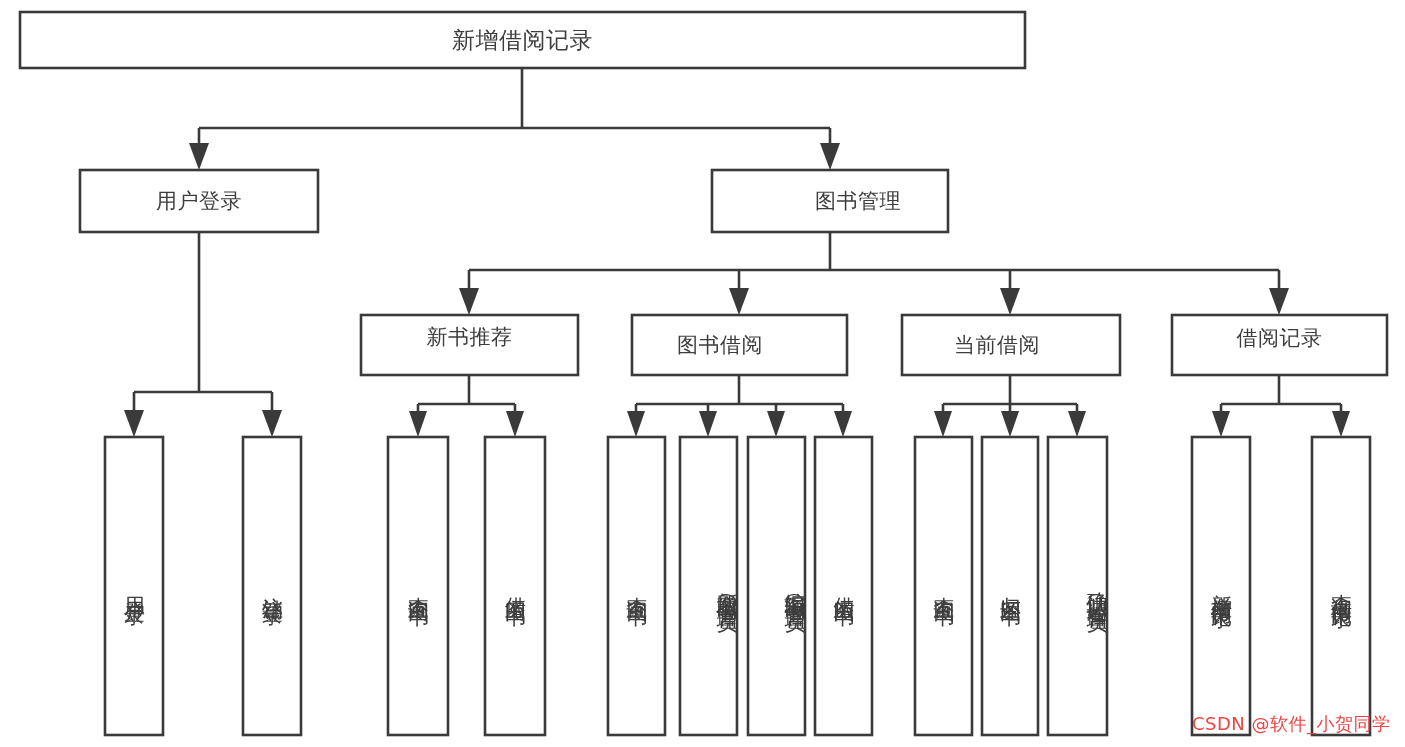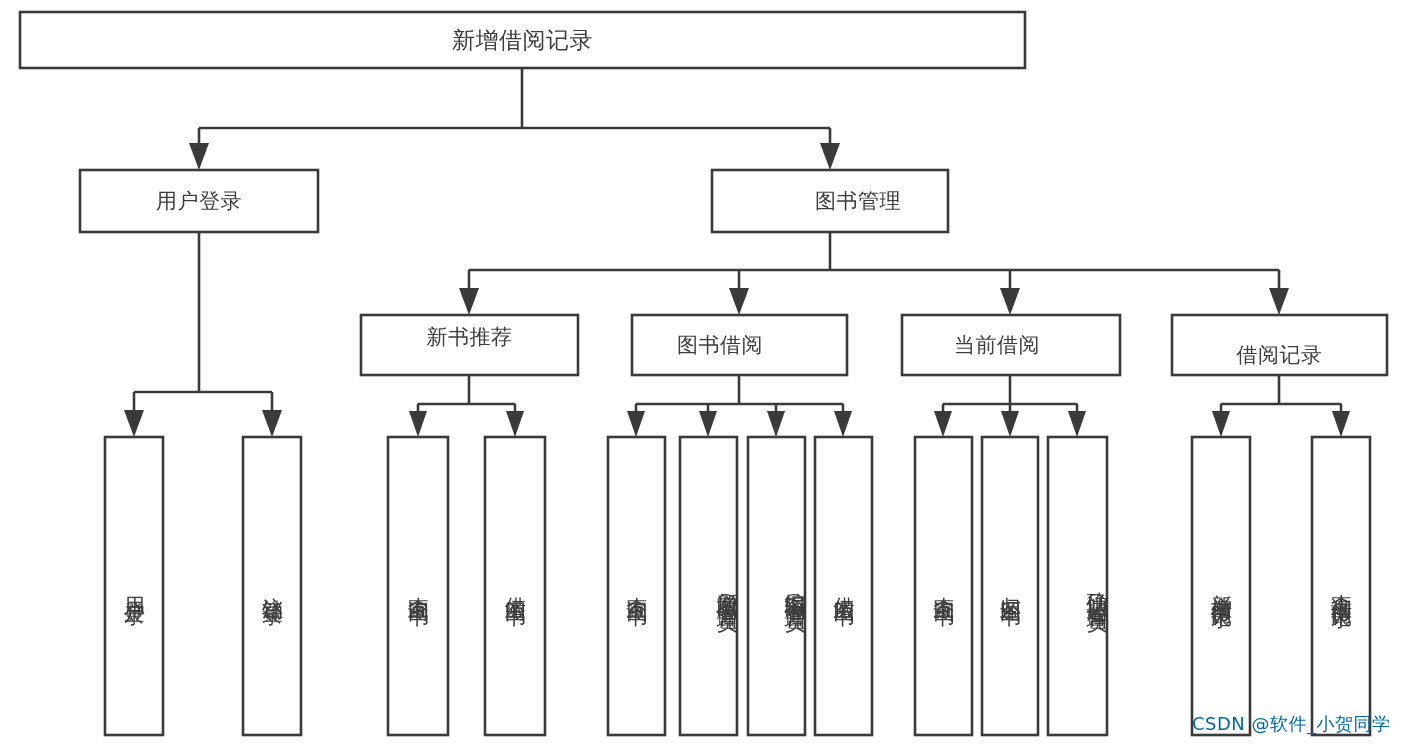--- a/index.html
+++ b/index.html
@@ -62,21 +62,21 @@
     text-orientation: upright;
     letter-spacing: 3px;
     line-height: 1;
     pointer-events: none;
   }
   .node-label-v.align-mid {
     align-items: center;
   }
   .watermark {
     position: absolute;
-    color: #0369a1;
+    color: #ef4444;
     font-size: 18px;
     letter-spacing: 0.5px;
     white-space: nowrap;
     pointer-events: none;
   }
 </style>
 </head>
 <body>
 
 <div id="diagram-root">
@@ -188,21 +188,21 @@
   </svg>
 
   <div class="node-label-h" style="left:20px; top:12px; width:1005px; height:56px; font-size:23px;">新增借阅记录</div>
 
   <div class="node-label-h" style="left:80px; top:170px; width:238px; height:62px;">用户登录</div>
   <div class="node-label-h" style="left:712px; top:170px; width:236px; height:62px;margin-left:28px;">图书管理</div>
 
   <div class="node-label-h" style="left:361px; top:315px; width:217px; height:44px;">新书推荐</div>
   <div class="node-label-h" style="left:632px; top:315px; width:176px; height:60px;">图书借阅</div>
   <div class="node-label-h" style="left:902px; top:315px; width:190px; height:60px;">当前借阅</div>
-  <div class="node-label-h" style="left:1172px; top:325px; width:215px; height:60px;">借阅记录</div>
+  <div class="node-label-h" style="left:1172px; top:308px; width:215px; height:60px;">借阅记录</div>
 
   <div class="node-label-v align-mid" style="left:105px; top:437px; width:58px; height:298px;">用户登录</div>
   <div class="node-label-v align-mid" style="left:243px; top:437px; width:58px; height:298px;">注销登录</div>
 
   <div class="node-label-v align-mid" style="left:388px; top:437px; width:60px; height:298px;">查询图书</div>
   <div class="node-label-v align-mid" style="left:485px; top:437px; width:60px; height:298px;">借阅图书</div>
 
   <div class="node-label-v align-mid" style="left:608px; top:437px; width:57px; height:298px;">查询图书</div>
   <div class="node-label-v" style="left:680px; top:443px; width:57px; height:290px;">新增图书（管理员）</div>
   <div class="node-label-v" style="left:748px; top:443px; width:57px; height:290px;">编辑图书（管理员）</div>

